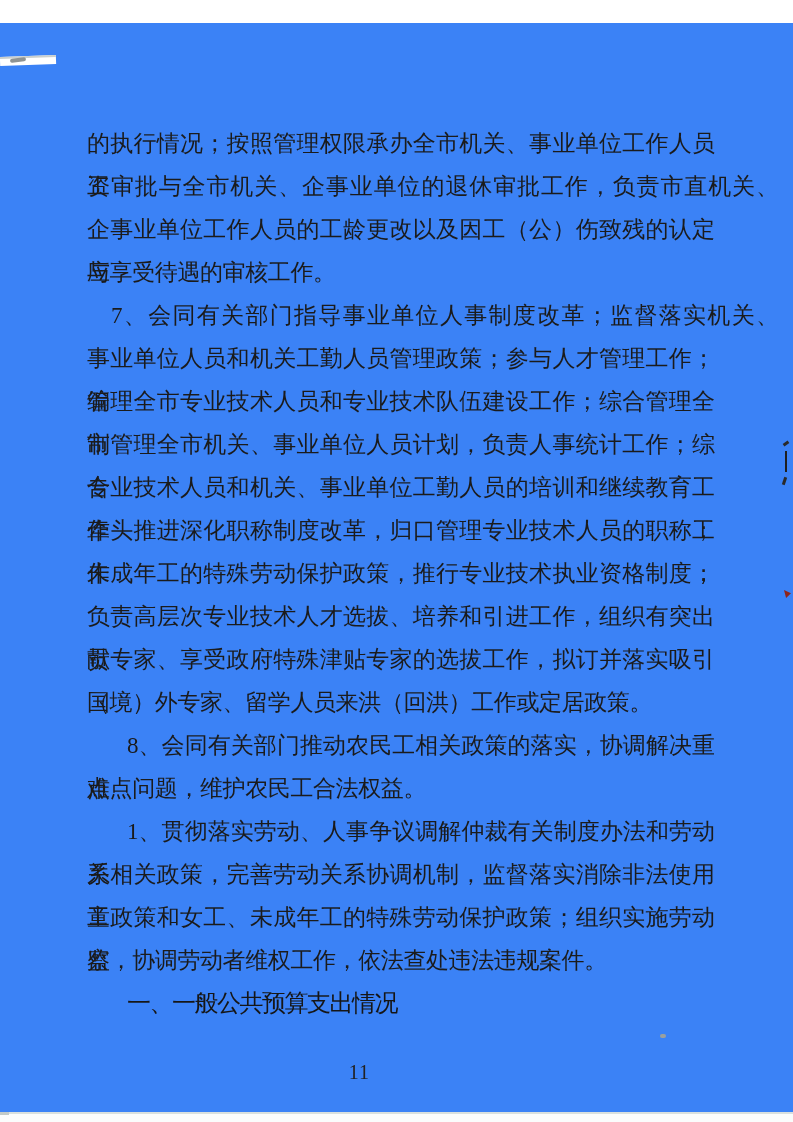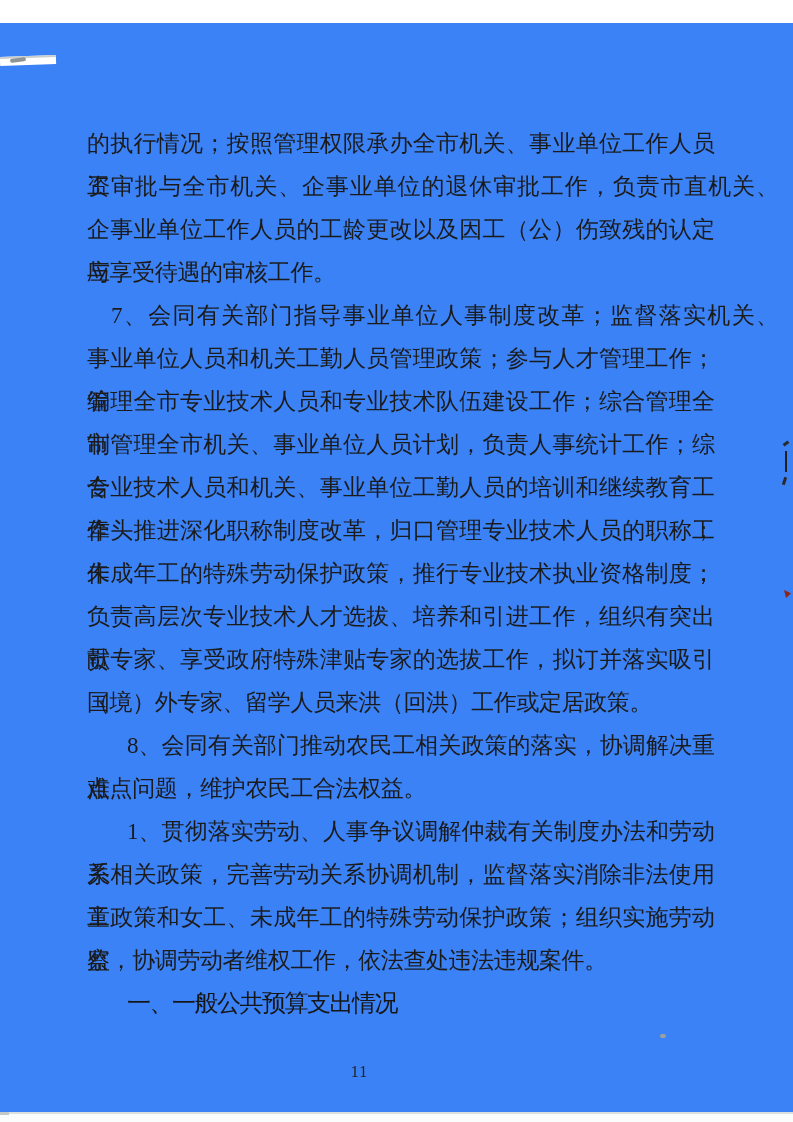--- a/index.html
+++ b/index.html
@@ -52,21 +52,21 @@
     text-indent: 40px;
     letter-spacing: -1.5px;
     color: #161616;
   }
   .page-number {
     position: absolute;
     left: 0;
     top: 1040px;
     width: 719px;
     text-align: center;
-    font-size: 16px;
+    font-size: 20px;
     line-height: 18px;
     letter-spacing: 1px;
     color: #222;
     font-family: "Liberation Serif", "DejaVu Serif", serif;
   }
   
   .artifact { position: absolute; }
   .a-topleft-line {
     left: 0; top: 33px; width: 56px; height: 7px;
     border-top: 2px solid #c9cfce;

